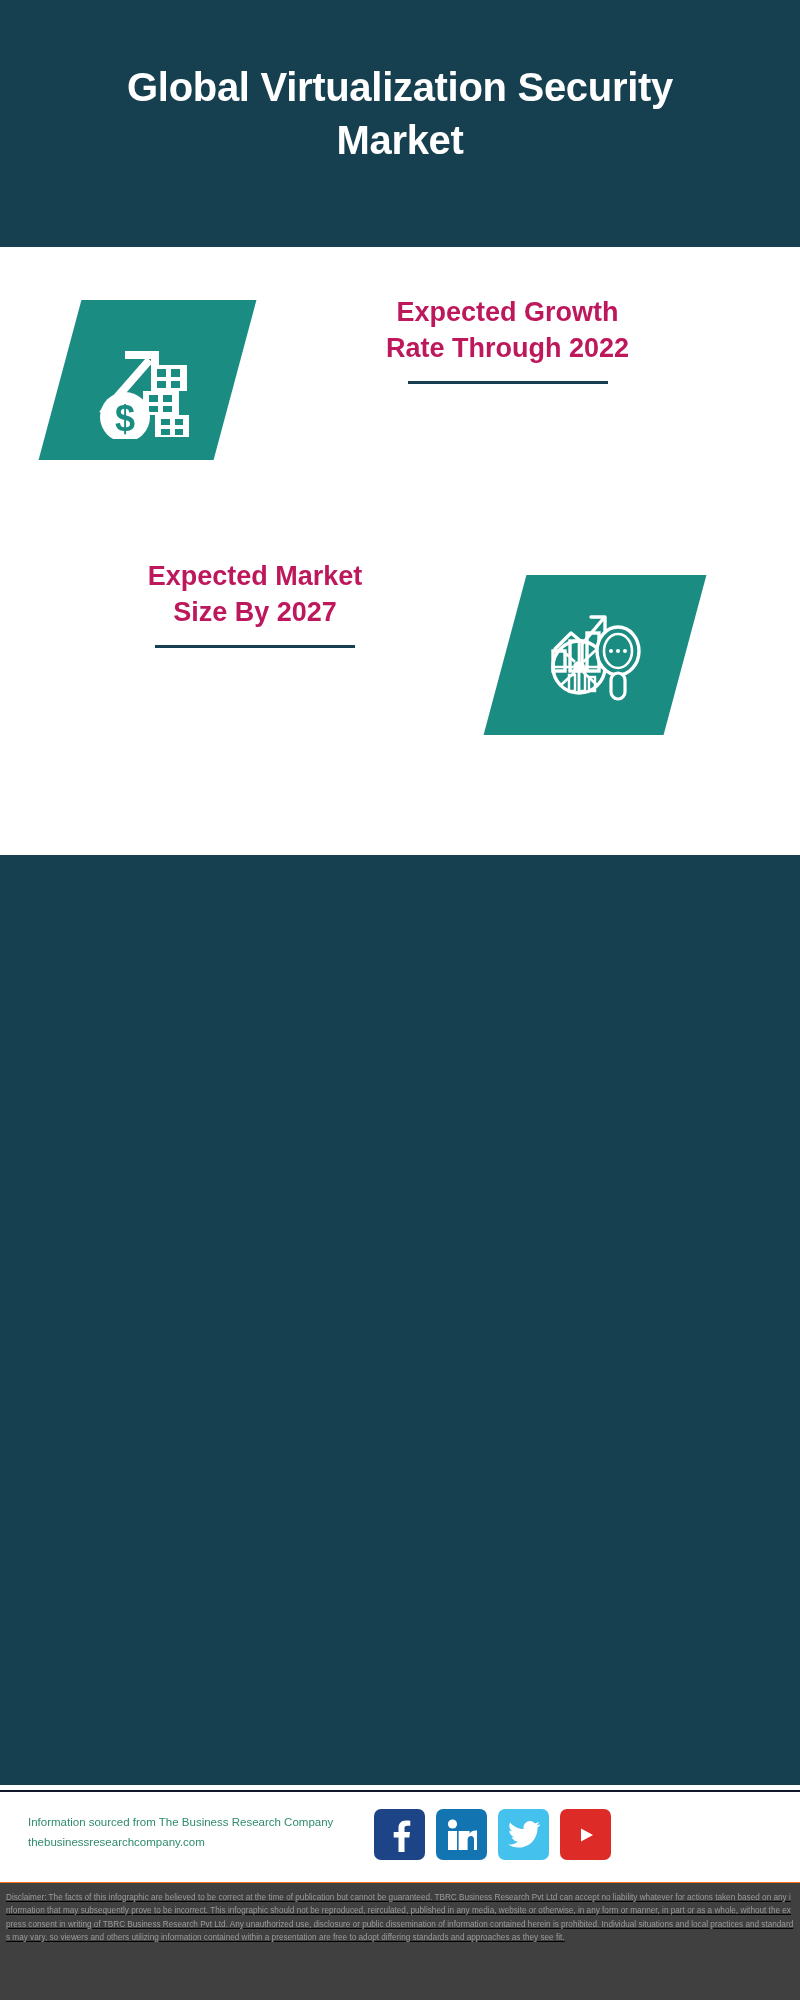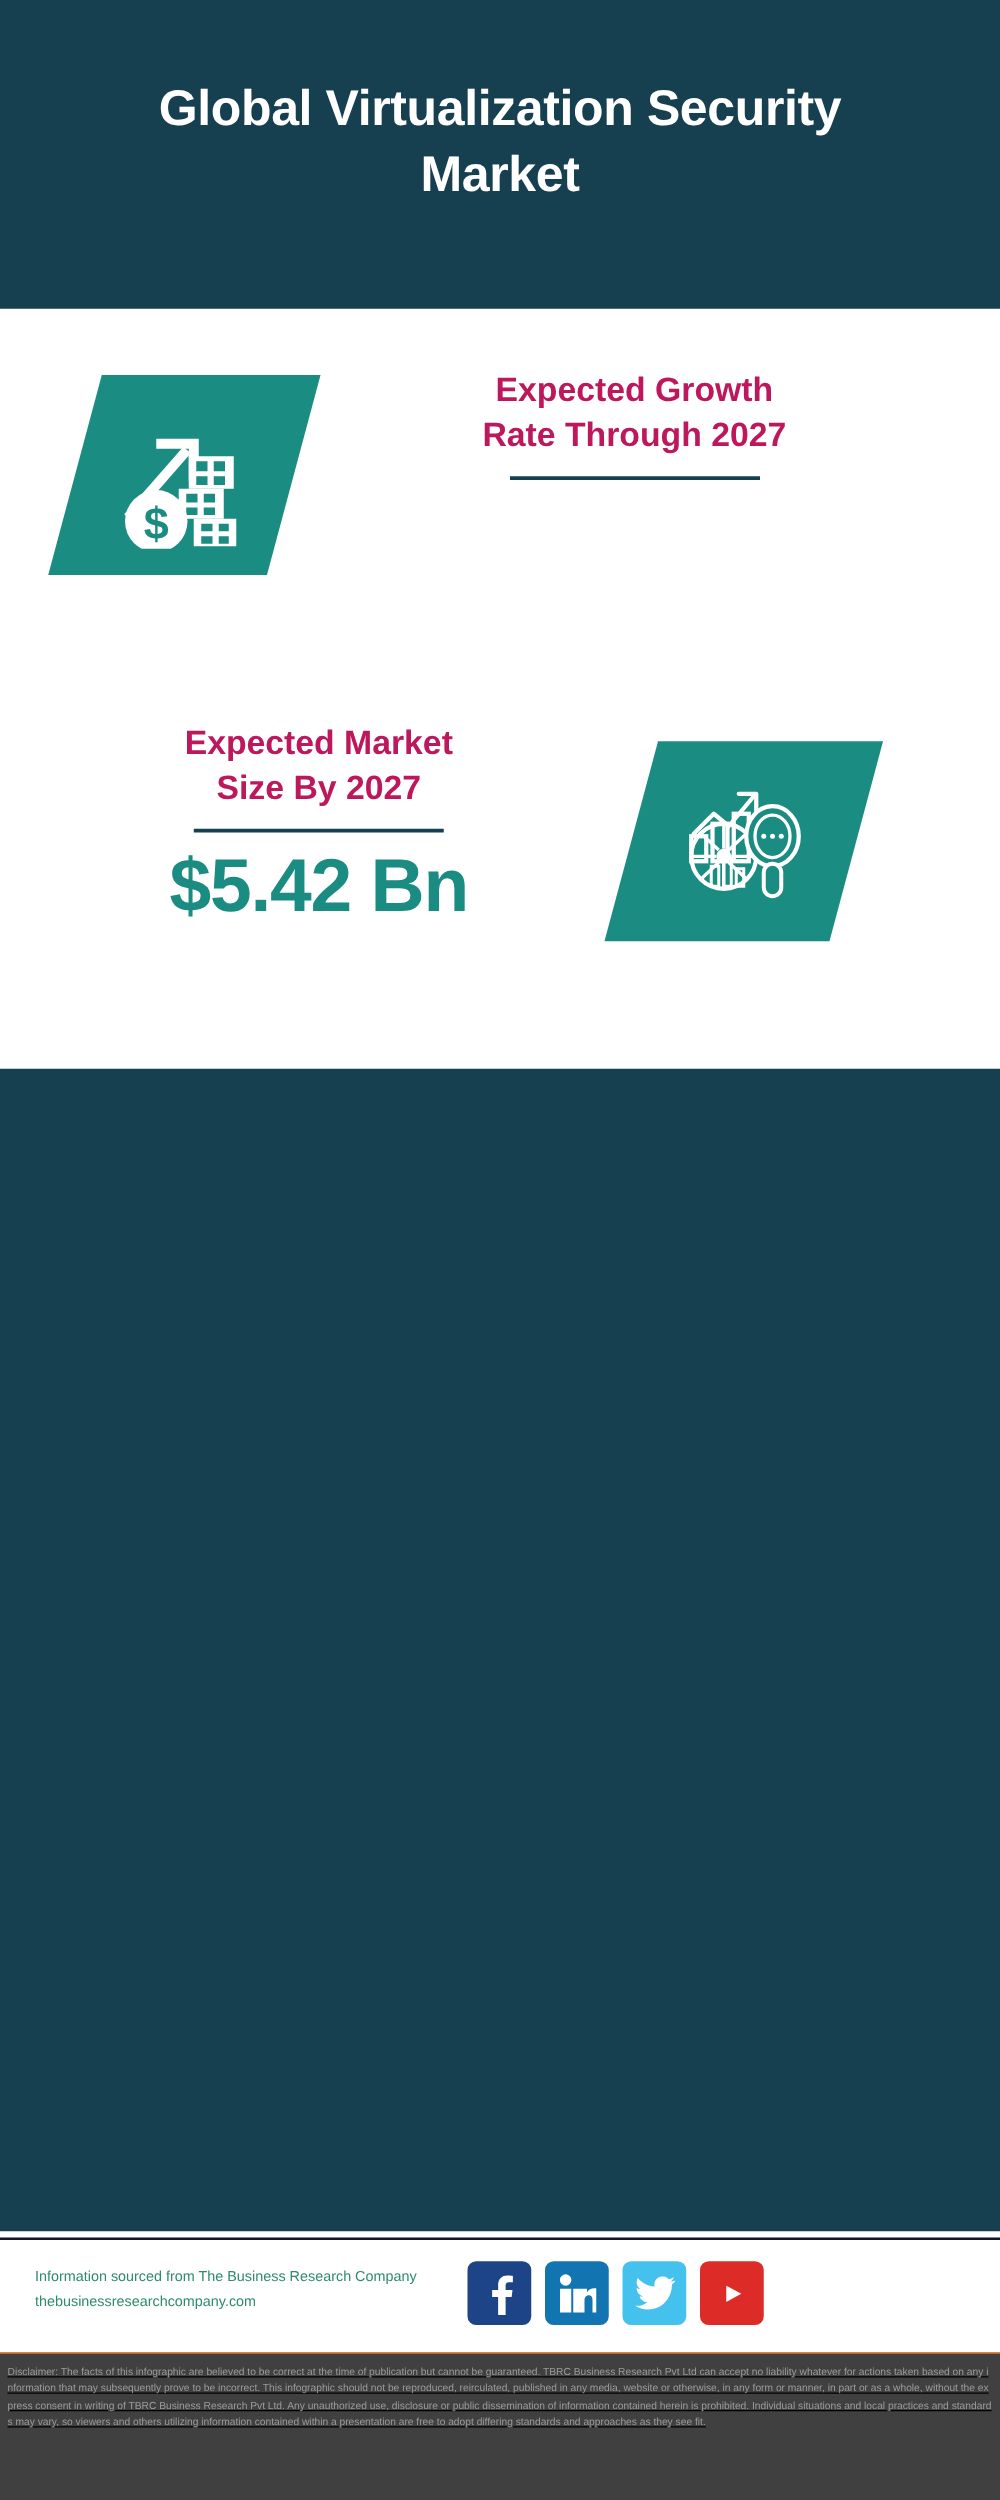--- a/index.html
+++ b/index.html
@@ -45,21 +45,21 @@
   .rule-dark {
     width:200px; height:3px; background:#163F4F; margin:14px auto 10px auto;
   }
   .stat-value {
     color:#1B8C82; font-size:60px; font-weight:bold; line-height:1.1;
     letter-spacing:-1px;
   }
 
   
   .stat2 {
-    position:absolute; left:0; top:563px; width:800px; height:250px;
+    position:absolute; left:0; top:545px; width:800px; height:250px;
   }
   .stat2-text {
     position:absolute; left:40px; top:14px; width:430px; text-align:center;
   }
   .para-right {
     position:absolute; left:505px; top:30px;
     width:180px; height:160px;
     background:#1B8C82;
     transform:skewX(-15deg);
   }
@@ -157,31 +157,30 @@
           <rect x="86" y="98" width="8" height="6" fill="#1B8C82"></rect>
           <rect x="72" y="108" width="9" height="6" fill="#1B8C82"></rect>
           <rect x="86" y="108" width="8" height="6" fill="#1B8C82"></rect>
           <circle cx="36" cy="96" r="25" fill="#fff"></circle>
           <text x="36" y="110" font-size="36" font-weight="bold" fill="#1B8C82" text-anchor="middle" font-family="Liberation Sans, sans-serif">$</text>
         </svg>
       </div>
     </div>
     <div class="stat1-text">
       <div class="stat-label">Expected Growth</div>
-      <div class="stat-label">Rate Through 2027</div>
+      <div class="stat-label">Rate Through 2022</div>
       <div class="rule-dark"></div>
     </div>
   </div>
 
   <div class="stat2">
     <div class="stat2-text">
       <div class="stat-label">Expected Market</div>
       <div class="stat-label">Size By 2027</div>
       <div class="rule-dark"></div>
-      <div class="stat-value">$5.42 Bn</div>
     </div>
     <div class="para-right">
       <div class="ico">
         <svg width="112" height="112" viewBox="0 0 112 112" fill="none" stroke="#fff" stroke-width="3.4">
           <path d="M16 50 L32 34 L44 44 L64 20" fill="none" stroke-linecap="round" stroke-linejoin="round"></path>
           <path d="M52 18 L66 18 L66 32" fill="none" stroke-linecap="round" stroke-linejoin="round"></path>
           <rect x="14" y="52" width="12" height="20" fill="none"></rect>
           <rect x="31" y="42" width="12" height="30" fill="none"></rect>
           <rect x="48" y="34" width="12" height="38" fill="none"></rect>
           <circle cx="40" cy="68" r="26" fill="none"></circle>

